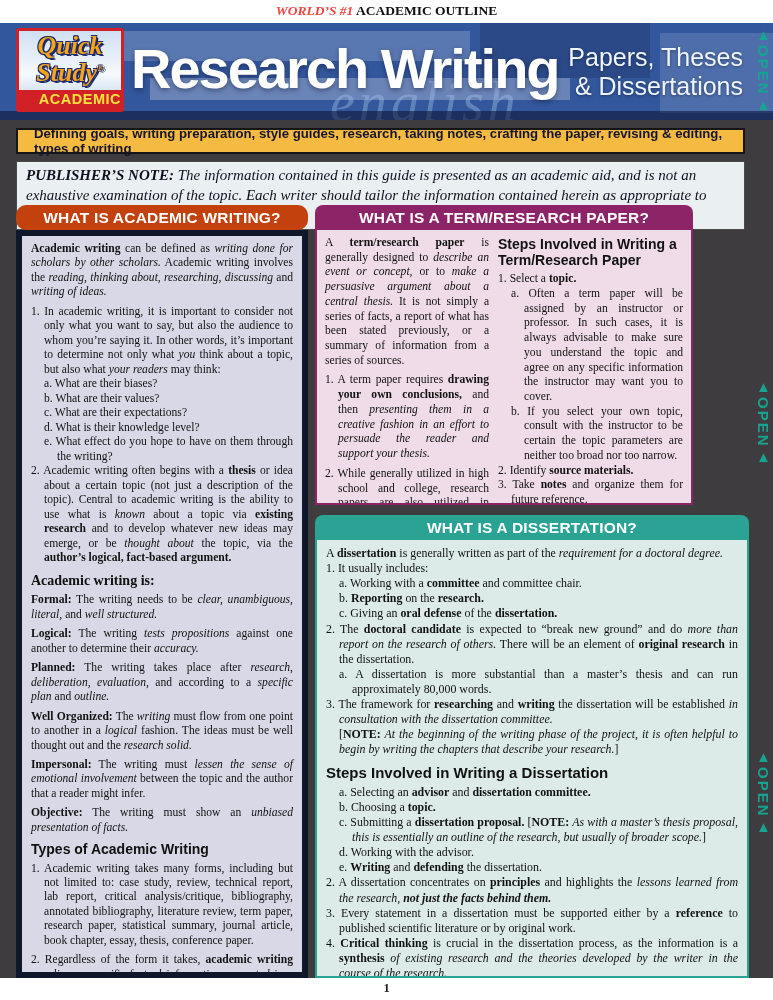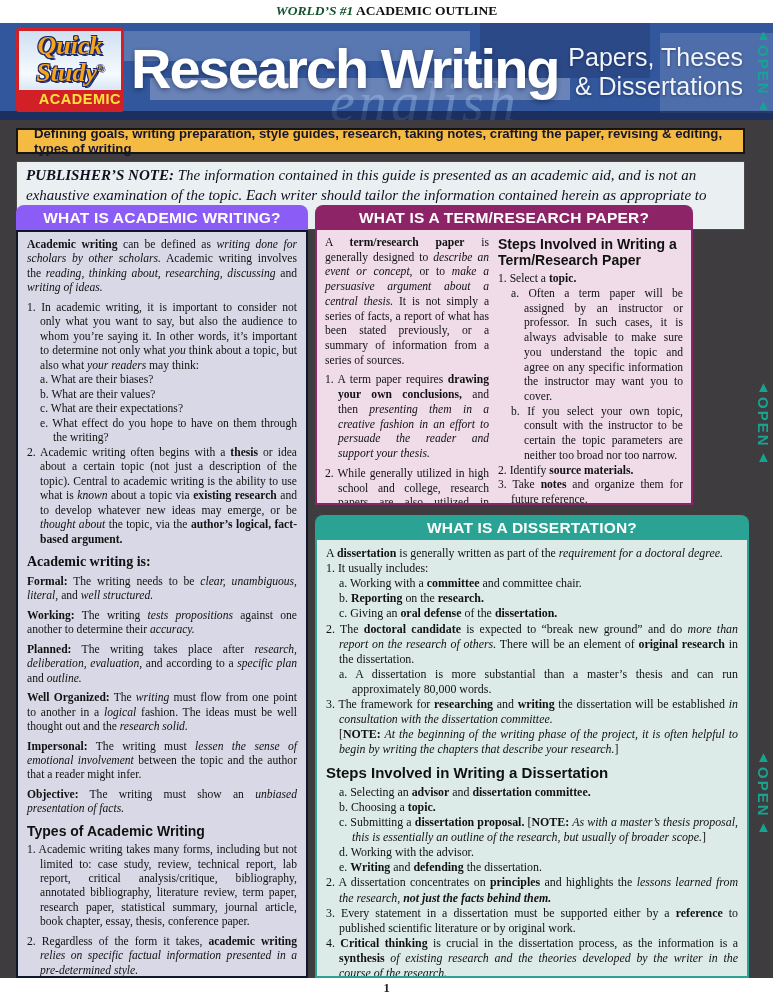--- a/index.html
+++ b/index.html
@@ -6,21 +6,21 @@
   html,body { background:#888; }
   #page {
     position:relative; width:773px; height:1000px; margin:0 auto;
     background:#ffffff; overflow:hidden;
     font-family:"Liberation Serif", serif; color:#111;
   }
   
   .topbar { position:absolute; top:0; left:0; right:0; height:23px; background:#fff; }
   .brand { position:absolute; left:16px; top:3px; font-weight:bold; font-size:13px; color:#101010;margin-top:28px; }
   .tagline { position:absolute; left:0; right:0; top:3px; text-align:center; font-weight:bold; font-size:13.5px; color:#101010; }
-  .tagline .em { color:#14532d; font-style:italic; }
+  .tagline .em { color:#ef4444; font-style:italic; }
   
   .masthead { position:absolute; top:23px; left:0; right:0; height:97px; background:#33579c; overflow:hidden; }
   .tx { position:absolute; }
   .tx1 { left:120px; top:8px; width:350px; height:30px; background:rgba(190,205,230,.28); }
   .tx2 { left:480px; top:0; width:170px; height:55px; background:rgba(20,30,70,.25); }
   .tx3 { left:660px; top:10px; width:113px; height:80px; background:rgba(160,180,215,.25); }
   .tx4 { left:150px; top:55px; width:420px; height:22px; background:rgba(235,240,248,.30); }
   .tx5 { left:0; bottom:0; width:773px; height:9px; background:rgba(10,16,48,.55); }
   .collage-word { position:absolute; left:330px; bottom:-14px; font-style:italic; font-size:56px; color:rgba(170,200,240,.38); letter-spacing:4px; }
   .logo { position:absolute; left:16px; top:5px; width:108px; height:84px; border:3px solid #d22027;
@@ -46,22 +46,22 @@
   .pubnote { position:absolute; left:16px; right:28px; top:161px; background:#eaf0f1; border:1px solid #4a4a4a;
     padding:4px 9px; font-style:italic; font-size:15px; line-height:1.3; color:#101020; }
   .pubnote b { font-style:italic; }
   
   .panel { position:absolute; display:flex; flex-direction:column; }
   .panel-head { height:25px; flex:0 0 25px; display:flex; align-items:center; justify-content:center;
     color:#fff; font-family:"Liberation Sans",sans-serif; font-weight:bold; font-size:15.5px;
     letter-spacing:.2px; border-radius:8px 8px 0 0; }
   .panel-body { flex:1; text-align:justify; overflow:hidden; }
   #panel-academic { left:16px; top:205px; width:292px; height:773px; }
-  #panel-academic .panel-head { background:#8b5cf6; }
-  #panel-academic .panel-body { background:#d9d8e6; border:2px solid #0f172a; padding:6px 9px; font-size:11.6px; line-height:1.25; }
+  #panel-academic .panel-head { background:#c2410c;border-radius:10px; }
+  #panel-academic .panel-body { background:#d9d8e6; border:6px solid #0f172a; padding:6px 9px; font-size:11.6px; line-height:1.25; }
   #panel-term { left:315px; top:205px; width:378px; height:300px; }
   #panel-term .panel-head { background:#8e2468; }
   #panel-term .panel-body { background:#efdce8; border:2px solid #8e2468; border-top:none; padding:6px 8px; font-size:11.6px; line-height:1.27; display:flex; gap:9px; }
   #panel-term .col1 { width:47%; } #panel-term .col2 { width:53%; }
   #panel-diss { left:315px; top:515px; width:434px; height:463px; }
   #panel-diss .panel-head { background:#2ba394; }
   #panel-diss .panel-body { background:#dcebe7; border:2px solid #2ba394; border-top:none; padding:6px 9px; font-size:11.9px; line-height:1.27; }
   
   .t { margin-bottom:5px; }
   .li1 { padding-left:13px; text-indent:-13px; }
@@ -114,25 +114,26 @@
   <div class="pubnote"><b>PUBLISHER’S NOTE:</b><span> The information contained in this guide is presented as an academic aid, and is not an exhaustive examination of the topic. Each writer should tailor the information contained herein as appropriate to his/her academic level.</span></div>
 
   <div class="panel" id="panel-academic">
     <div class="panel-head">WHAT IS ACADEMIC WRITING?</div>
     <div class="panel-body">
       <p class="t"><b>Academic writing</b> can be defined as <i>writing done for scholars by other scholars.</i> Academic writing involves the <i>reading, thinking about, researching, discussing</i> and <i>writing of ideas.</i></p>
       <p class="li1">1. In academic writing, it is important to consider not only what you want to say, but also the audience to whom you’re saying it. In other words, it’s important to determine not only what <i>you</i> think about a topic, but also what <i>your readers</i> may think:</p>
       <p class="li2">a. What are their biases?</p>
       <p class="li2">b. What are their values?</p>
       <p class="li2">c. What are their expectations?</p>
+      <p class="li2">d. What is their knowledge level?</p>
       <p class="li2">e. What effect do you hope to have on them through the writing?</p>
       <p class="li1">2. Academic writing often begins with a <b>thesis</b> or idea about a certain topic (not just a description of the topic). Central to academic writing is the ability to use what is <i>known</i> about a topic via <b>existing research</b> and to develop whatever new ideas may emerge, or be <i>thought about</i> the topic, via the <b>author’s logical, fact-based argument.</b></p>
       <p class="shead-serif">Academic writing is:</p>
       <p class="t"><b>Formal:</b> The writing needs to be <i>clear, unambiguous, literal,</i> and <i>well structured.</i></p>
-      <p class="t"><b>Working:</b> The writing <i>tests propositions</i> against one another to determine their <i>accuracy.</i></p>
+      <p class="t"><b>Logical:</b> The writing <i>tests propositions</i> against one another to determine their <i>accuracy.</i></p>
       <p class="t"><b>Planned:</b> The writing takes place after <i>research, deliberation, evaluation,</i> and according to a <i>specific plan</i> and <i>outline.</i></p>
       <p class="t"><b>Well Organized:</b> The <i>writing</i> must flow from one point to another in a <i>logical</i> fashion. The ideas must be well thought out and the <i>research solid.</i></p>
       <p class="t"><b>Impersonal:</b> The writing must <i>lessen the sense of emotional involvement</i> between the topic and the author that a reader might infer.</p>
       <p class="t"><b>Objective:</b> The writing must show an <i>unbiased presentation of facts.</i></p>
       <p class="shead-sans">Types of Academic Writing</p>
       <p class="li1 gap">1. Academic writing takes many forms, including but not limited to: case study, review, technical report, lab report, critical analysis/critique, bibliography, annotated bibliography, literature review, term paper, research paper, statistical summary, journal article, book chapter, essay, thesis, conference paper.</p>
       <p class="li1">2. Regardless of the form it takes, <b>academic writing</b> <i>relies on specific factual information presented in a pre-determined style.</i></p>
     </div>
   </div>
 

